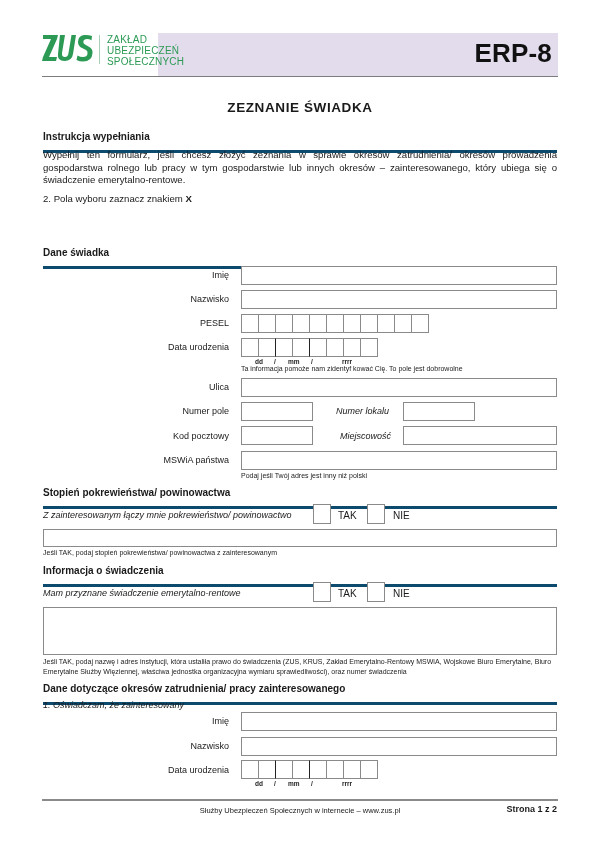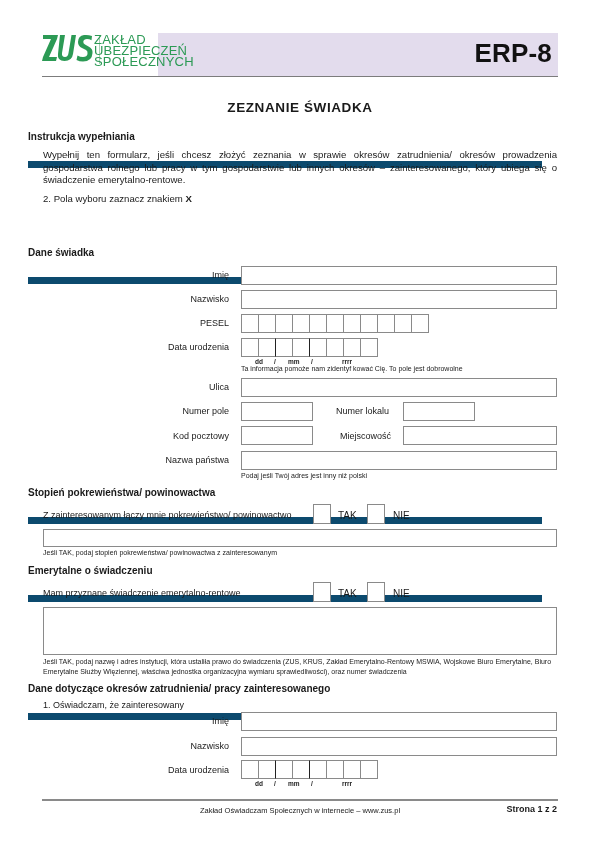--- a/index.html
+++ b/index.html
@@ -5,32 +5,32 @@
   * { box-sizing: border-box; margin: 0; padding: 0; }
   html, body { width: 600px; height: 848px; background: #ffffff; overflow: hidden; }
   body { font-family: "Liberation Sans", sans-serif; color: #1a1a1a; position: relative; }
 
   
   .header-band { position: absolute; left: 158px; top: 33px; width: 400px; height: 43px; background: #e3dced; }
   .header-rule { position: absolute; left: 42px; top: 76px; width: 516px; height: 1px; background: #7c7c7c; }
   .form-code { position: absolute; right: 48px; top: 38px; font-size: 26px; font-weight: bold; color: #111; letter-spacing: 0.2px; }
   .logo-mark { position: absolute; left: 42px; top: 33px; }
   .logo-divider { position: absolute; left: 99px; top: 35px; width: 1px; height: 29px; background: #a9cfb6; }
-  .logo-text { position: absolute; left: 94px; top: 34px; font-size: 13px; line-height: 11px; color: #2c9a55; letter-spacing: 0.2px; }
+  .logo-text { position: absolute; left: 107px; top: 34px; font-size: 10px; line-height: 11px; color: #2c9a55; letter-spacing: 0.2px; }
 
   .doc-title { position: absolute; left: 0; width: 600px; top: 100px; text-align: center; font-size: 13.5px; font-weight: bold; letter-spacing: 0.6px; }
 
-  .section-h { position: absolute; left: 28px; width: 514px; font-size: 10px; font-weight: bold; padding-bottom: 19px; border-bottom: 7px solid #0c4a6e; }
+  .section-h { position: absolute; left: 43px; width: 514px; font-size: 10px; font-weight: bold; padding-bottom: 8px; border-bottom: 3px solid #0c4a6e; }
 
   .para { position: absolute; left: 43px; width: 514px; font-size: 9.6px; line-height: 12.5px; text-align: justify; }
   .list { position: absolute; left: 43px; font-size: 9.6px; line-height: 12px; }
   .list b { font-weight: bold; }
 
   .label { position: absolute; font-size: 9px; text-align: right; width: 190px; }
-  .label-l { position: absolute; font-size: 9px; }
+  .label-l { position: absolute; font-size: 9px; font-style: italic; }
   .field { position: absolute; border: 1px solid #8a8a8a; background: #fff; }
 
   .cells { position: absolute; display: flex; height: 19px; }
   .cell { width: 18px; height: 19px; border: 1px solid #8a8a8a; margin-left: -1px; background: #fff; }
   .cell:first-child { margin-left: 0; }
   .cell.sep { border-left: 1.5px solid #222; }
 
   .date-hints { position: absolute; font-size: 6.5px; font-weight: bold; color: #222; }
   .date-hints span { position: absolute; white-space: nowrap; }
 
@@ -124,34 +124,34 @@
 <div class="label" style="left:39px; top:406px;">Numer pole</div>
 <div class="field" style="left:241px; top:402px; width:72px; height:19px;"></div>
 <div class="label-l" style="left:336px; top:406px;">Numer lokalu</div>
 <div class="field" style="left:403px; top:402px; width:72px; height:19px;"></div>
 
 <div class="label" style="left:39px; top:431px;">Kod pocztowy</div>
 <div class="field" style="left:241px; top:426px; width:72px; height:19px;"></div>
 <div class="label-l" style="left:340px; top:431px;">Miejscowość</div>
 <div class="field" style="left:403px; top:426px; width:154px; height:19px;"></div>
 
-<div class="label" style="left:39px; top:455px;">Nazwa państwa</div>
+<div class="label" style="left:39px; top:455px;">MSWiA państwa</div>
 <div class="field" style="left:241px; top:451px; width:316px; height:19px;"></div>
 <div class="hint" style="left:241px; top:472px;">Podaj jeśli Twój adres jest inny niż polski</div>
 
 <div class="section-h" style="top:487px;">Stopień pokrewieństwa/ powinowactwa</div>
 <div class="label-l" style="left:43px; top:510px;">Z zainteresowanym łączy mnie pokrewieństwo/ powinowactwo</div>
 <div class="checkbox" style="left:313px; top:504px;"></div>
 <div class="chk-label" style="left:338px; top:510px;">TAK</div>
 <div class="checkbox" style="left:367px; top:504px;"></div>
 <div class="chk-label" style="left:393px; top:510px;">NIE</div>
 <div class="field" style="left:43px; top:529px; width:514px; height:18px;"></div>
 <div class="hint" style="left:43px; top:549px;">Jeśli TAK, podaj stopień pokrewieństwa/ powinowactwa z zainteresowanym</div>
 
-<div class="section-h" style="top:565px;">Emerytalne o świadczeniu</div>
+<div class="section-h" style="top:565px;">Informacja o świadczenia</div>
 <div class="label-l" style="left:43px; top:588px;">Mam przyznane świadczenie emerytalno-rentowe</div>
 <div class="checkbox" style="left:313px; top:582px;"></div>
 <div class="chk-label" style="left:338px; top:588px;">TAK</div>
 <div class="checkbox" style="left:367px; top:582px;"></div>
 <div class="chk-label" style="left:393px; top:588px;">NIE</div>
 <div class="field" style="left:43px; top:607px; width:514px; height:48px;"></div>
 <div class="hint-wide" style="top:657px;">Jeśli TAK, podaj nazwę i adres instytucji, która ustaliła prawo do świadczenia (ZUS, KRUS, Zakład Emerytalno-Rentowy MSWiA, Wojskowe Biuro Emerytalne, Biuro Emerytalne Służby Więziennej, właściwa jednostka organizacyjna wymiaru sprawiedliwości), oraz numer świadczenia</div>
 
 <div class="section-h" style="top:683px;">Dane dotyczące okresów zatrudnienia/ pracy zainteresowanego</div>
 <div class="label-l" style="left:43px; top:700px;">1.    Oświadczam, że zainteresowany</div>
@@ -175,14 +175,14 @@
 </div>
 <div class="date-hints" style="left:241px; top:780px;">
   <span style="left:14px;">dd</span>
   <span style="left:33px;">/</span>
   <span style="left:47px;">mm</span>
   <span style="left:70px;">/</span>
   <span style="left:101px;">rrrr</span>
 </div>
 
 <div class="footer-rule"></div>
-<div class="footer-text"><span>Zakład Oświadczam Społecznych w internecie – </span><b>www.zus.pl</b></div>
+<div class="footer-text"><span>Służby Ubezpieczeń Społecznych w internecie – </span><b>www.zus.pl</b></div>
 <div class="page-no">Strona 1 z 2</div>
 
 </body></html>

